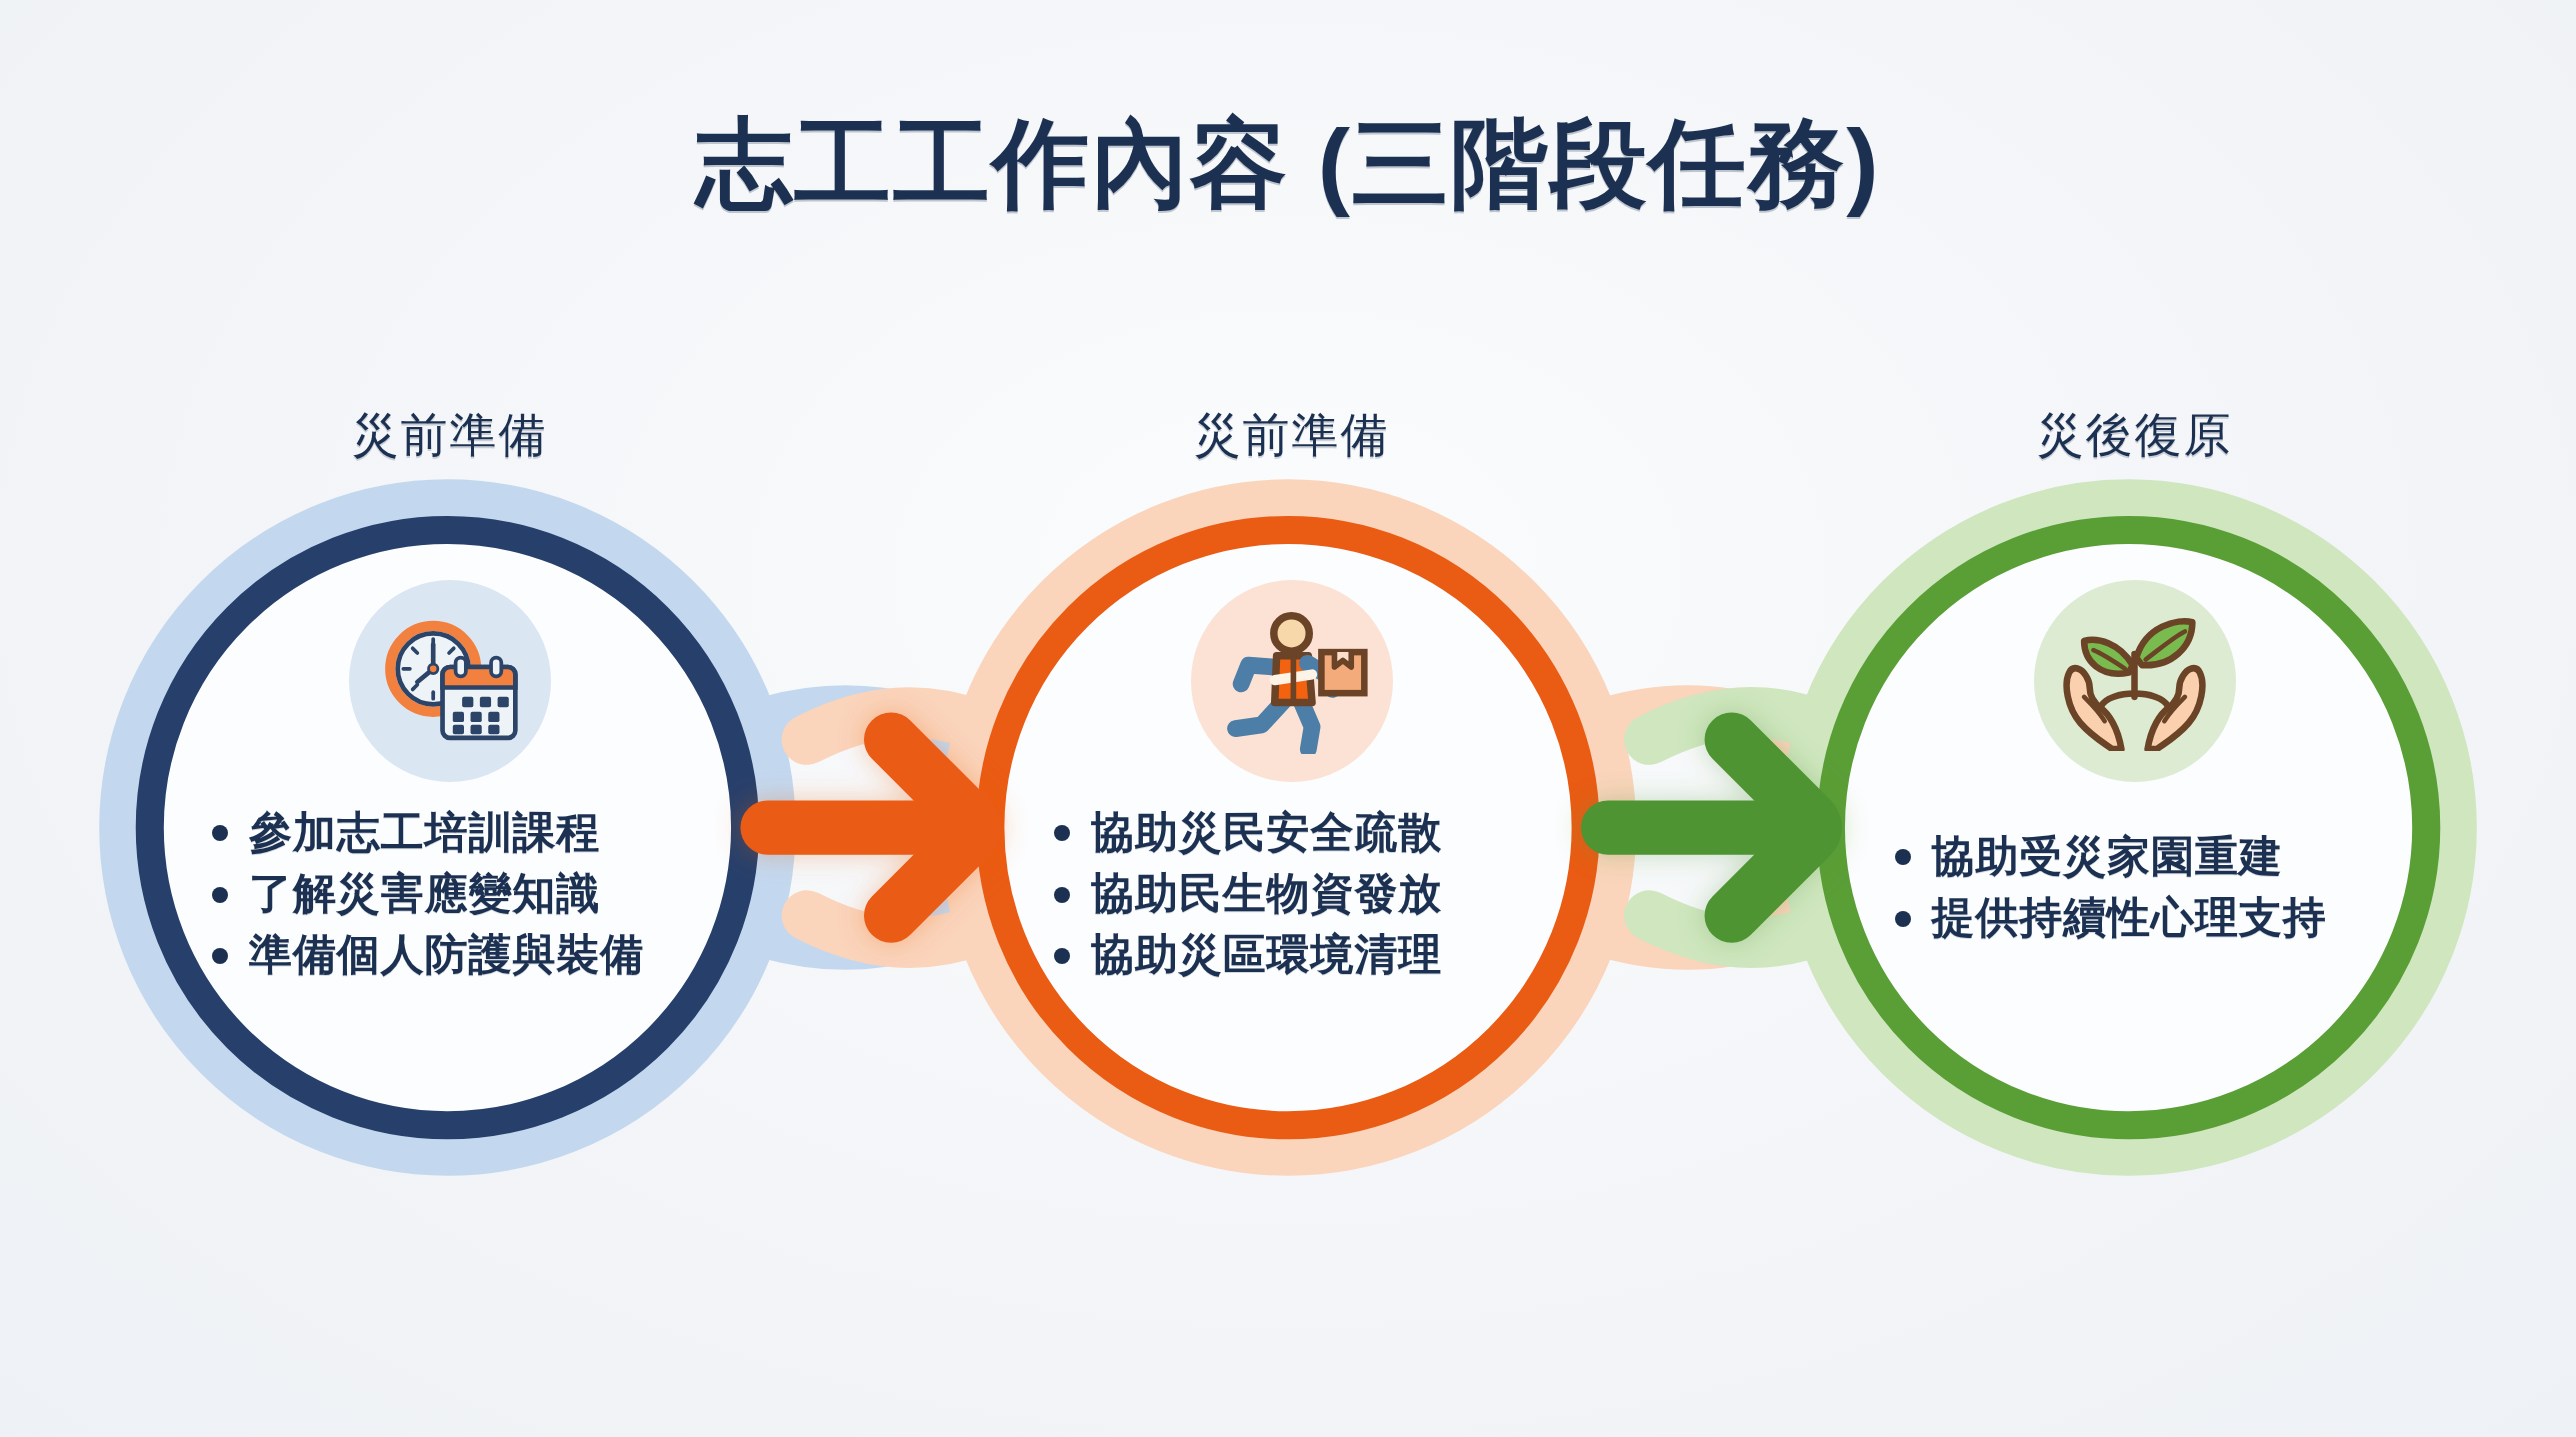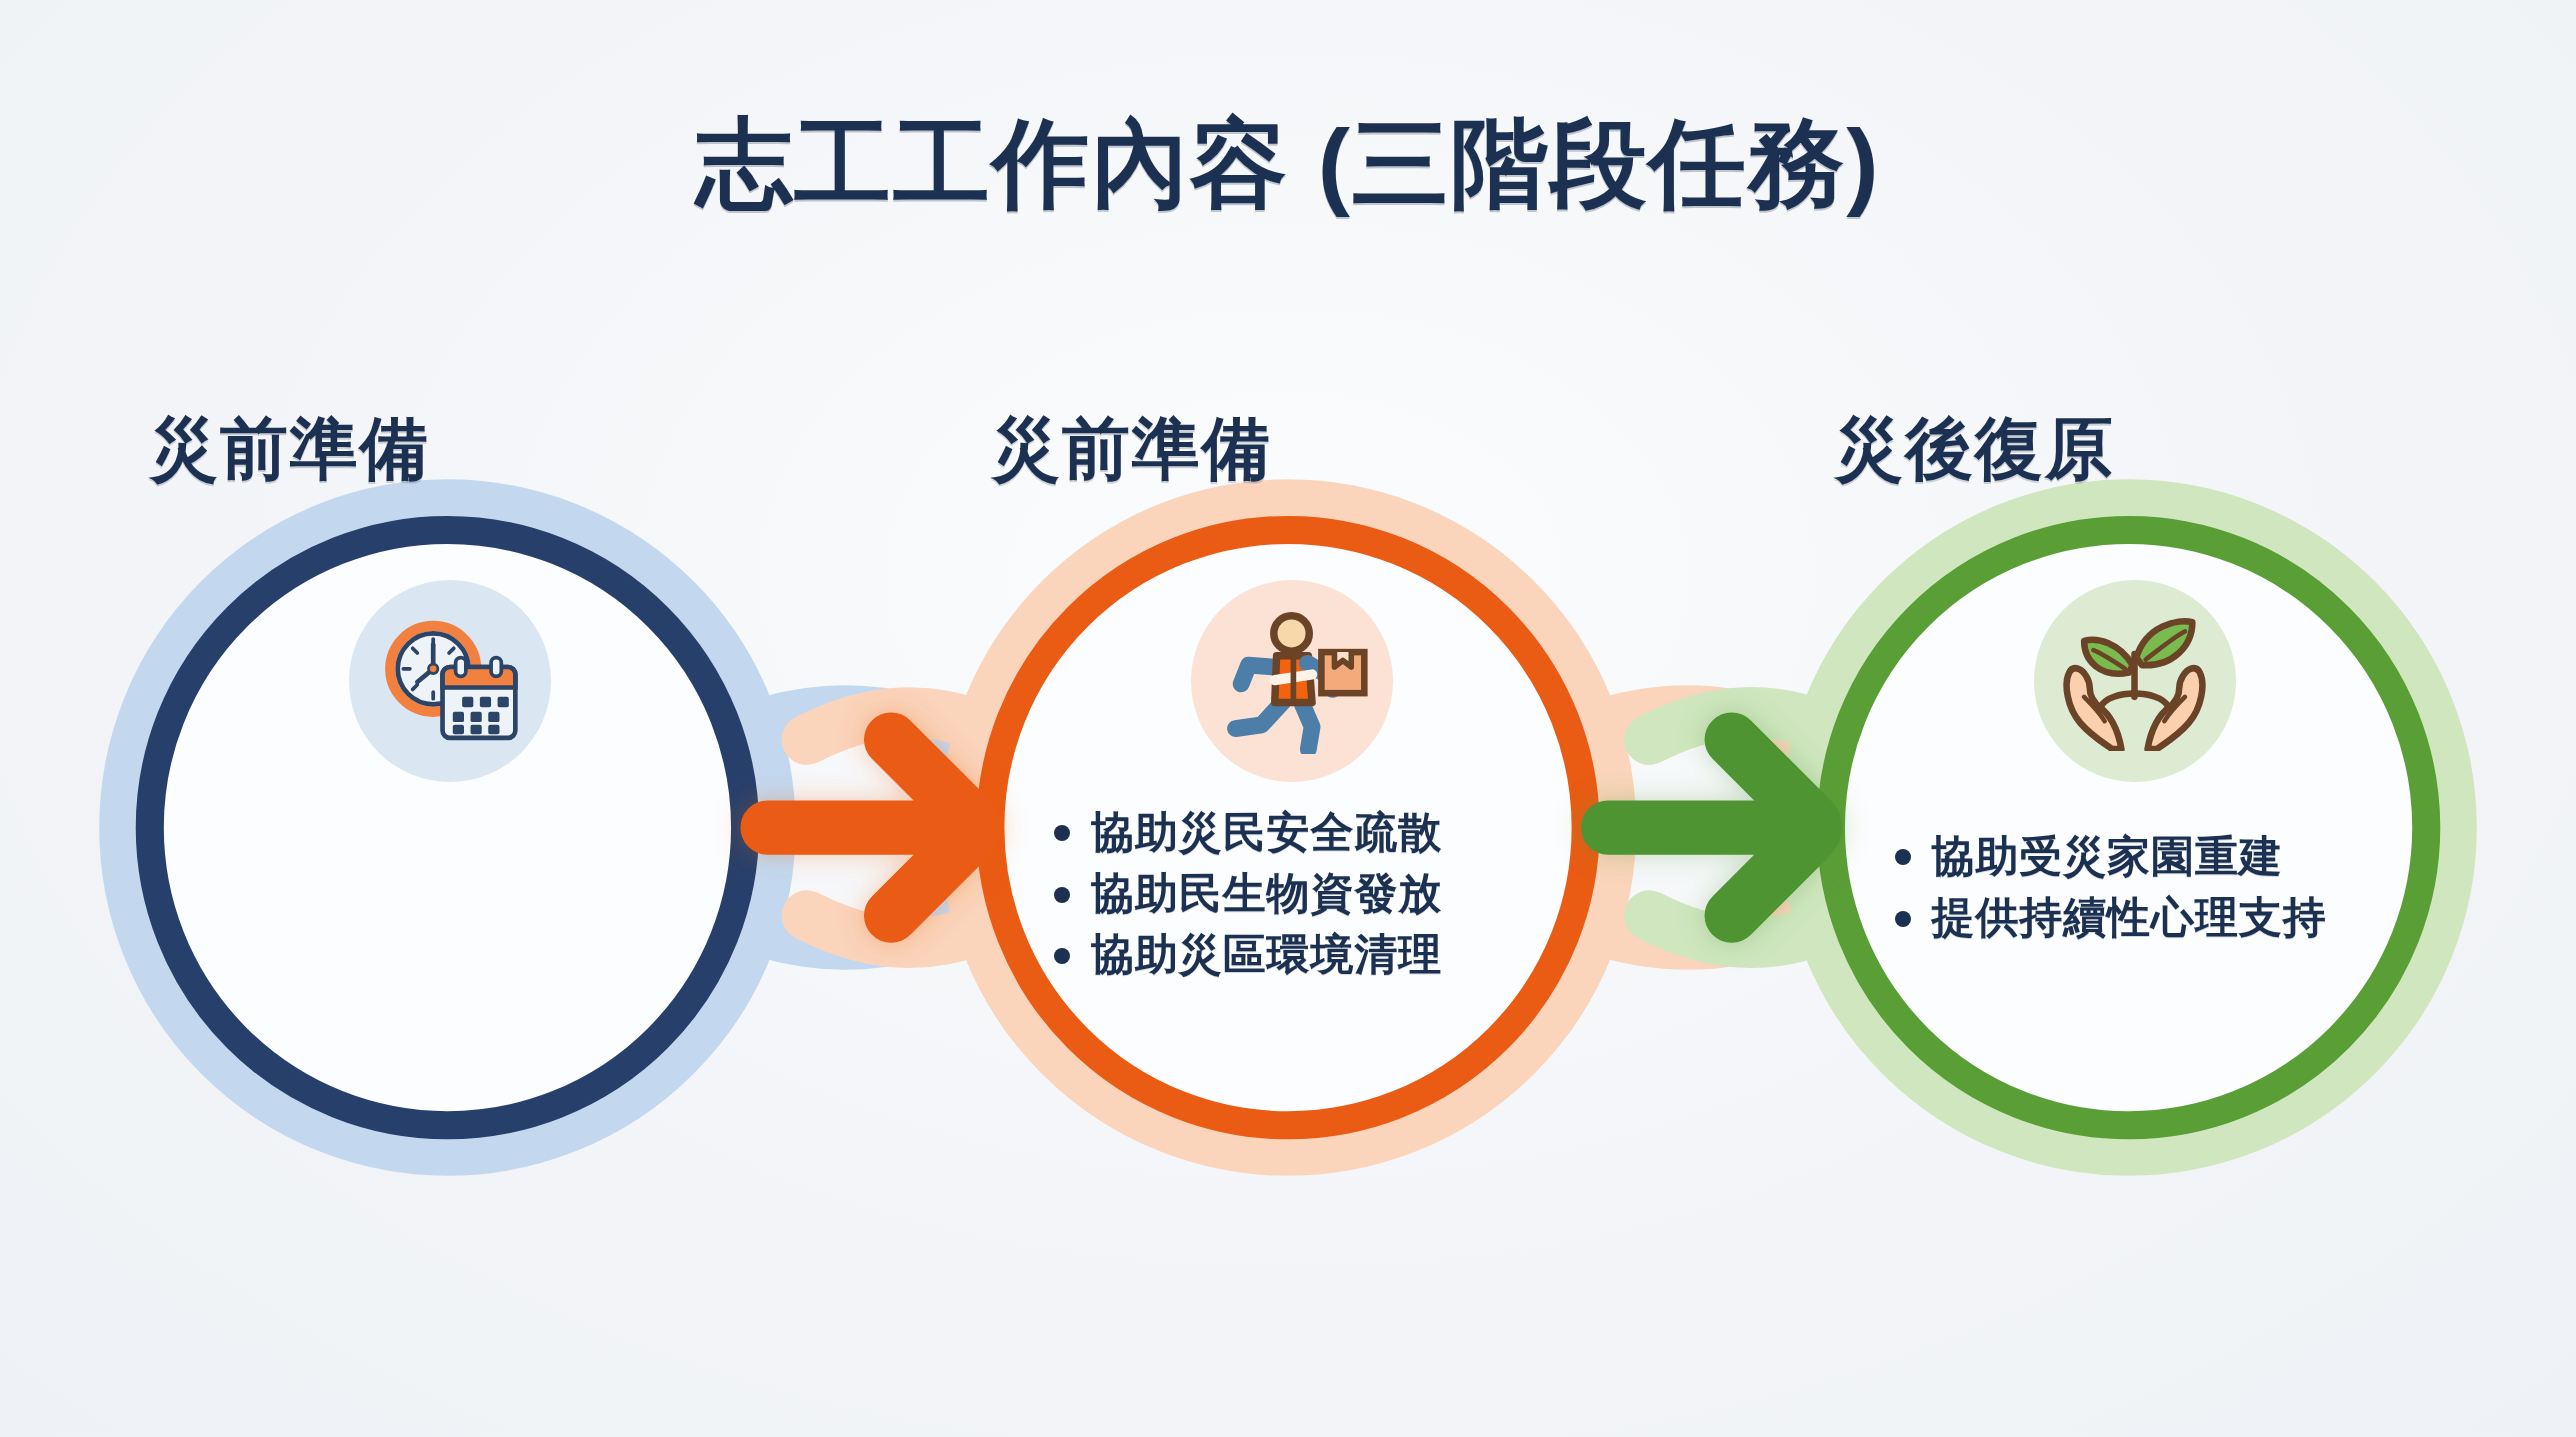--- a/index.html
+++ b/index.html
@@ -46,22 +46,23 @@
     left: 0;
     top: 0;
     width: 2576px;
     height: 1438px;
   }
 
   
   .stage-heading {
     position: absolute;
     width: 599px;
-    font-size: 68px;
-    font-weight: 700;
+    text-align: center;
+    font-size: 47px;
+    font-weight: 400;
     color: #1c3151;
     letter-spacing: 1.9px;
     text-shadow: 0 1.9px 0 rgba(28,49,81,0.2);
     white-space: nowrap;
   }
   #heading-0 { left: 150px;  top: 404px; }
   #heading-1 { left: 992px; top: 404px; }
   #heading-2 { left: 1835px; top: 404px; }
 
   
@@ -224,20 +225,25 @@
           <rect x="131" y="92" width="12" height="11" rx="2"></rect>
           <rect x="83" y="108" width="12" height="11" rx="2"></rect>
           <rect x="102" y="108" width="12" height="11" rx="2"></rect>
           <rect x="121" y="108" width="12" height="11" rx="2"></rect>
           <rect x="83" y="122" width="12" height="10" rx="2"></rect>
           <rect x="102" y="122" width="12" height="10" rx="2"></rect>
           <rect x="121" y="122" width="12" height="10" rx="2"></rect>
         </g>
       </svg>
     </div>
+    <ul class="bullets">
+      <li>參加志工培訓課程</li>
+      <li>了解災害應變知識</li>
+      <li>準備個人防護與裝備</li>
+    </ul>
   </div>
 
   <div class="circle-content" id="content-1">
     <div class="icon-badge badge-peach">
       <svg width="154" height="145" viewBox="0 0 165 155" xmlns="http://www.w3.org/2000/svg">
         <g stroke="#6b4326" stroke-width="8" stroke-linecap="round" stroke-linejoin="round" fill="none">
 
           <circle cx="82" cy="26" r="19" fill="#f6d8ab"></circle>
 
           <path d="M63 62 L36 60 L28 80" stroke="#4d7ea8" stroke-width="18"></path>

